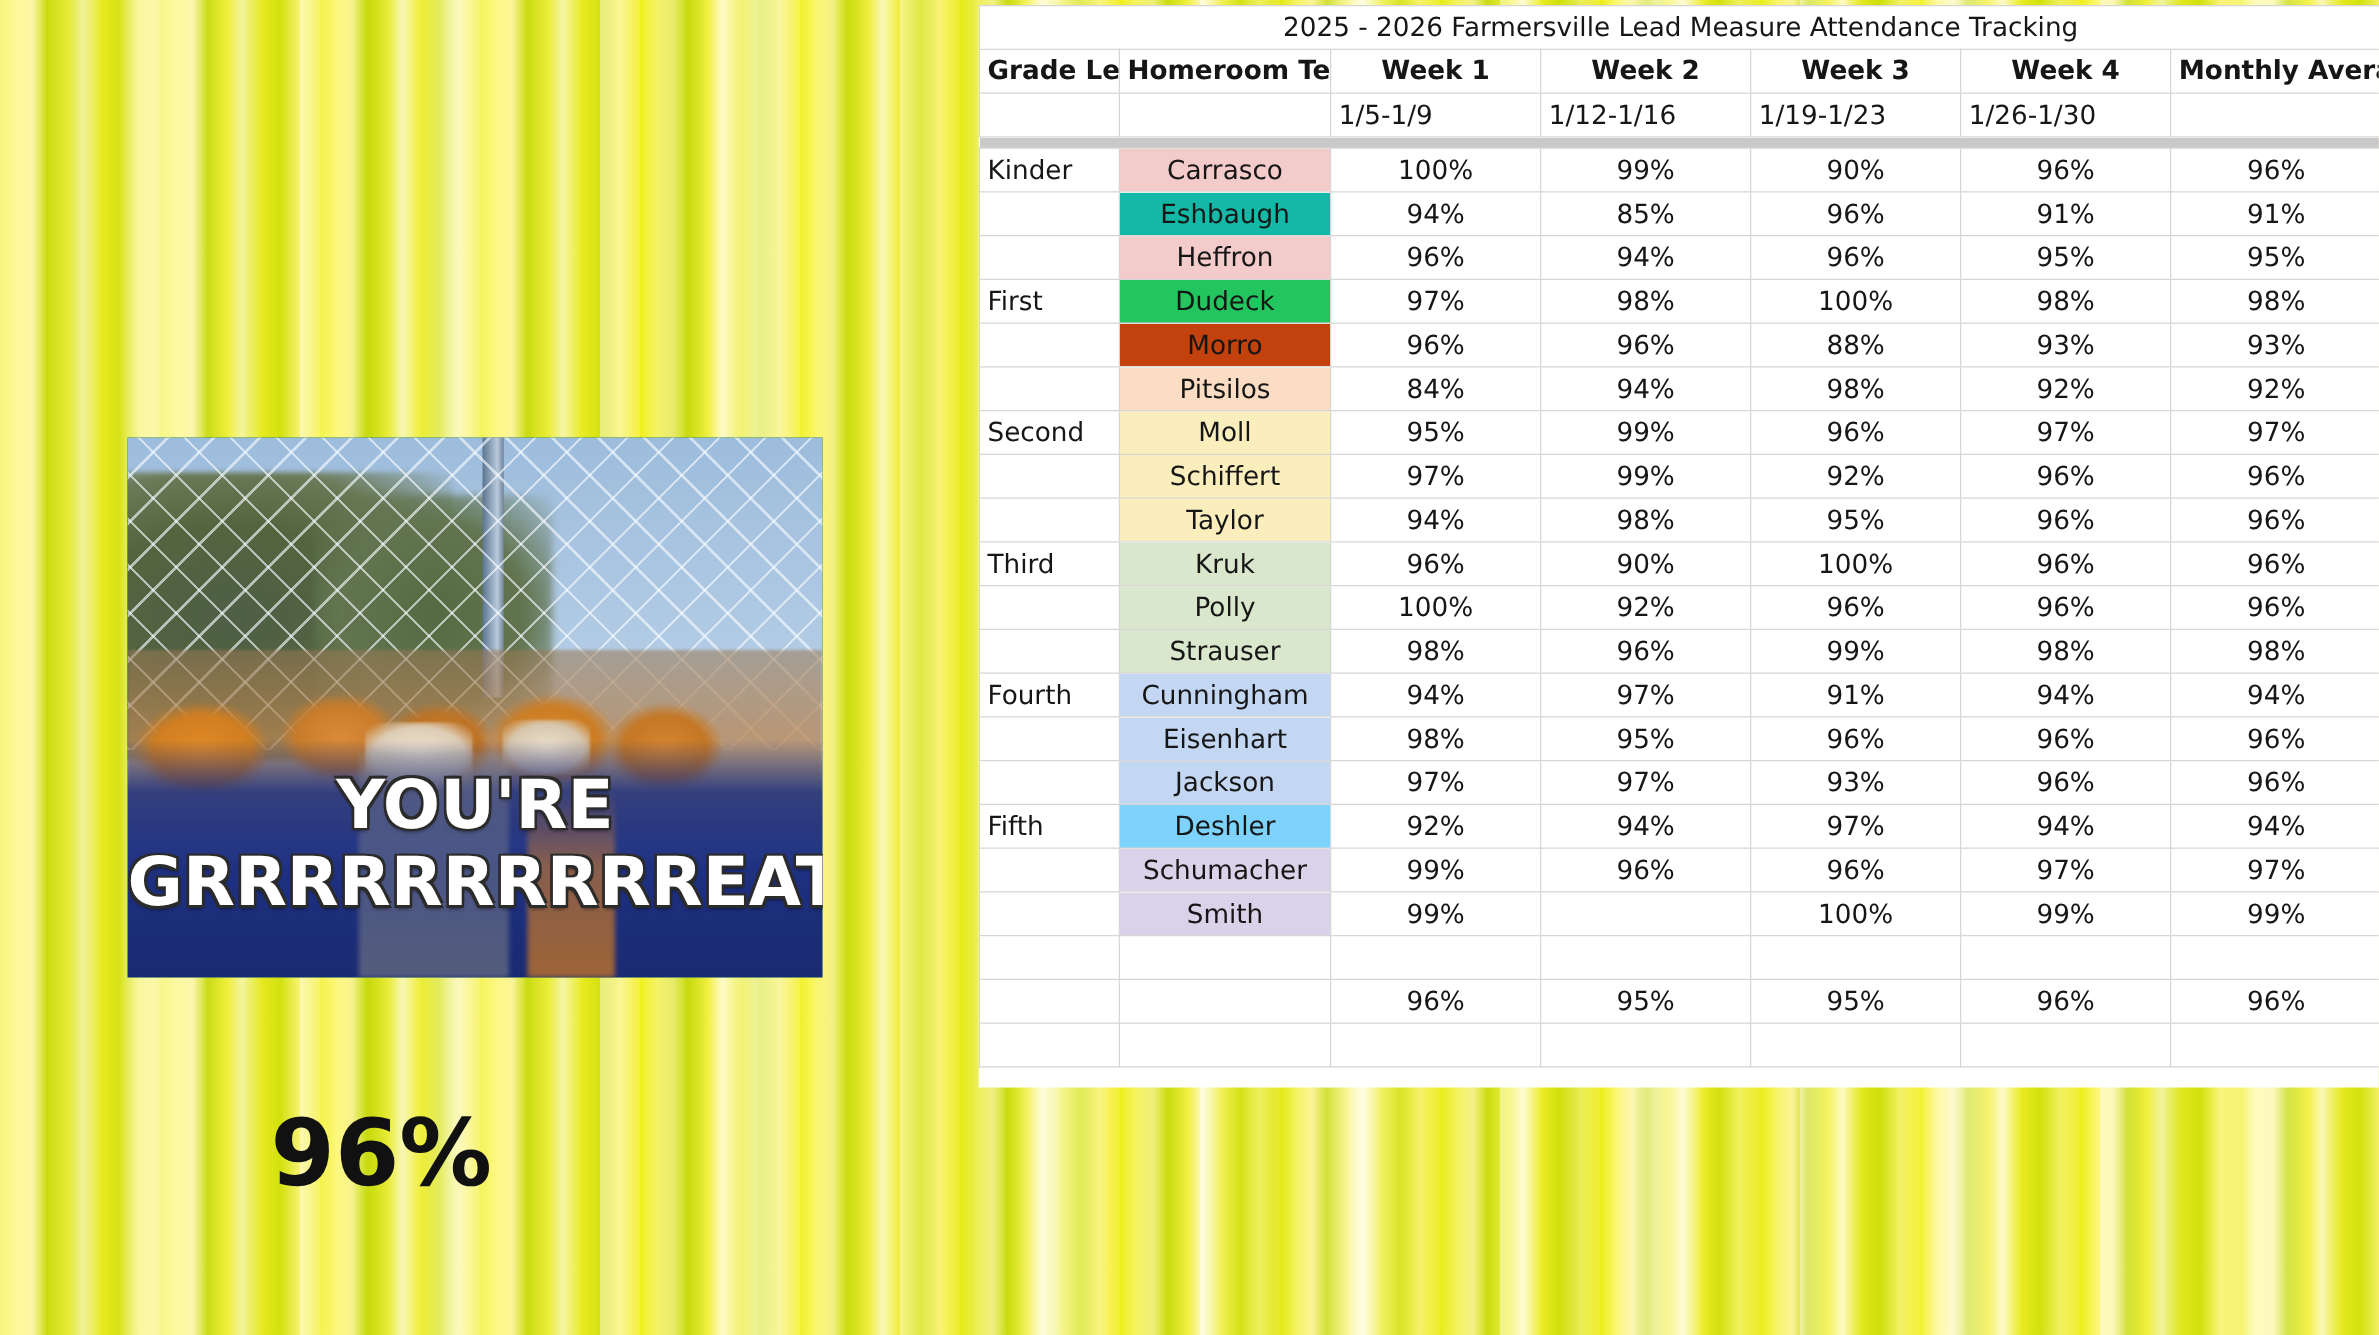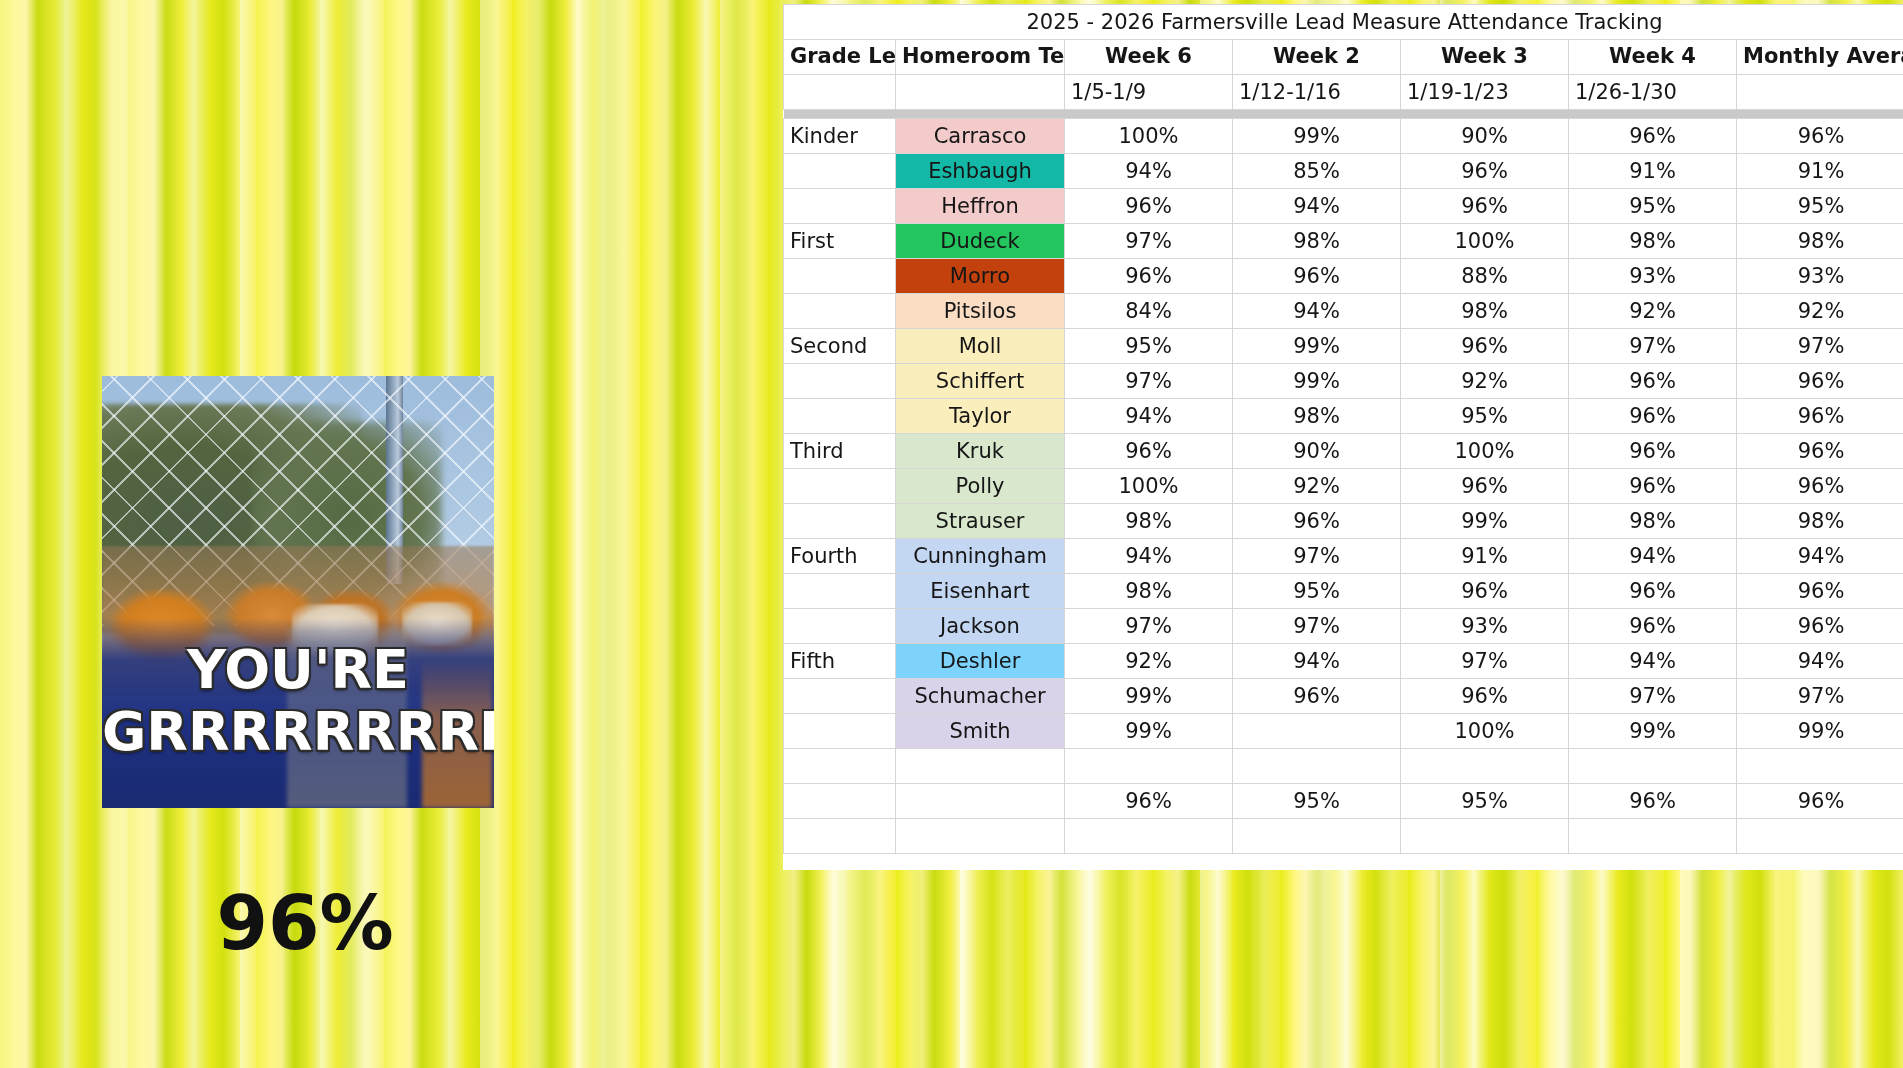--- a/index.html
+++ b/index.html
@@ -75,22 +75,22 @@
     font-weight: 700;
     color: #111111;
     letter-spacing: 0.5px;
     white-space: pre-line;
   }
 
   
   #mascot-figure {
     position: absolute;
     left: 102px;
-    top: 376px;
-    width: 392px;
+    top: 350px;
+    width: 556px;
     height: 432px;
     overflow: hidden;
     background: #15803d;
   }
 
   
   .gif-sky {
     position: absolute;
     inset: 0;
     background: linear-gradient(180deg, #9dbcdc 0%, #b2cbe4 38%, #c3d7e9 60%, #9fb7c9 100%);
@@ -337,21 +337,21 @@
     <tbody id="tbody">
         <tr>
           <td class="sheet-title" colspan="7">2025 - 2026 Farmersville Lead Measure Attendance Tracking</td>
           <td class="nob"></td>
         </tr>
         <tr>
           <td class="hdr">Grade
 Level</td>
           <td class="hdr">Homeroom
 Teacher</td>
-          <td class="hdr">Week 6</td>
+          <td class="hdr">Week 1</td>
           <td class="hdr">Week 2</td>
           <td class="hdr">Week 3</td>
           <td class="hdr">Week 4</td>
           <td class="hdr">Monthly
 Average</td>
           <td class="nob"></td>
         </tr>
         <tr>
           <td class="hdr-blank"></td>
           <td class="hdr-blank"></td>

